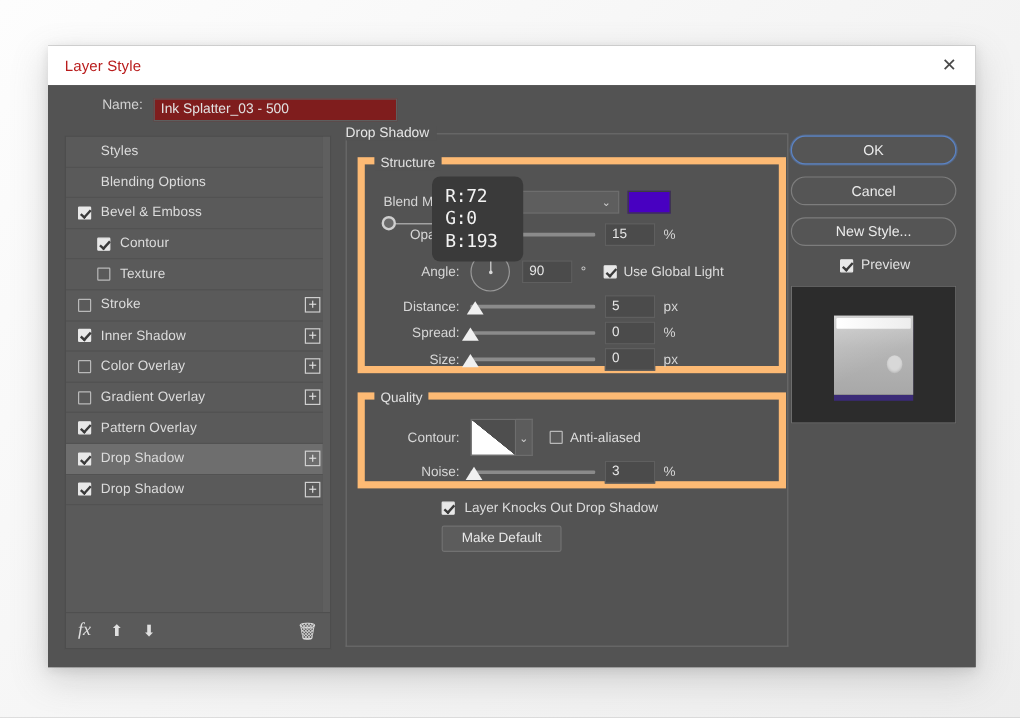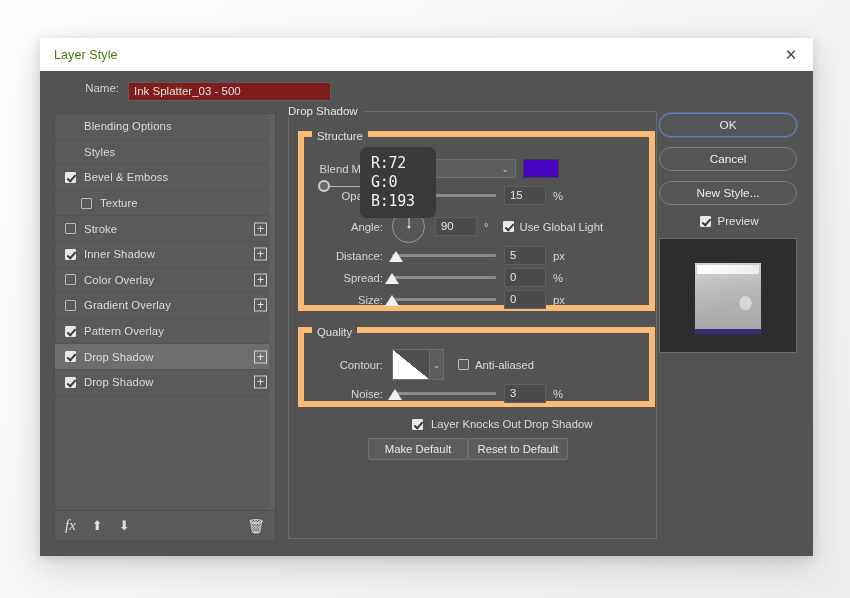--- a/index.html
+++ b/index.html
@@ -24,21 +24,21 @@
   }
   .titlebar {
     height: 33px;
     background: #ffffff;
     display: flex; align-items: center;
     padding-left: 14px;
     position: relative;
   }
   .titlebar .title {
     font-size: 12.5px;
-    color: #4d7c0f;
+    color: #b91c1c;
     letter-spacing: .1px;
     text-align: center;
   }
   .close-btn {
     position: absolute; right: 0; top: 0;
     width: 44px; height: 33px;
     display: flex; align-items: center; justify-content: center;
     color: #4a4a4a; font-size: 15px; line-height: 1;
     cursor: pointer;
   }
@@ -310,21 +310,21 @@
     border: 1px solid #6d6d6d;
     border-left: none;
     background: #5c5c5c;
     display: flex; align-items: center; justify-content: center;
     font-size: 9px; color: #cfcfcf;
     cursor: pointer;
   }
 
   .knock-row {
     position: absolute; left: 80px; top: 305px;
-    display: flex; align-items: flex-end; margin-left: 44px;
+    display: flex; align-items: flex-start;
   }
   .btn-row {
     position: absolute; left: 80px; top: 325px;
     display: flex; 
   }
   .pbtn {
     width: 100px; height: 22px;
     background: #5c5c5c;
     border: 1px solid #717171;
     border-radius: 2px;
@@ -437,29 +437,33 @@
 
     <div class="name-row">
       <span class="name-label">Name:</span>
       <div class="name-field">Ink Splatter_03 - 500</div>
     </div>
 
     <div class="styles-panel">
       <div class="styles-scroll" id="styles-list">
           <div class="fx-item">
             <span class="cb nobox"></span>
+            <span class="fx-label">Styles</span>
+          </div>
+          <div class="fx-item">
+            <span class="cb nobox"></span>
             <span class="fx-label">Blending Options</span>
-          </div>
-          <div class="fx-item">
-            <span class="cb nobox"></span>
-            <span class="fx-label">Styles</span>
           </div>
           <div class="fx-item">
             <span class="cb checked"></span>
             <span class="fx-label">Bevel &amp; Emboss</span>
+          </div>
+          <div class="fx-item indent">
+            <span class="cb checked"></span>
+            <span class="fx-label">Contour</span>
           </div>
           <div class="fx-item indent">
             <span class="cb"></span>
             <span class="fx-label">Texture</span>
           </div>
           <div class="fx-item">
             <span class="cb"></span>
             <span class="fx-label">Stroke</span>
             <span class="plus">+</span>
           </div>
@@ -601,21 +605,20 @@
         </div>
       </div>
 
       <div class="knock-row">
         <span class="cb checked"></span>
         <span style="font-size:11.3px;color:#dcdcdc;">Layer Knocks Out Drop Shadow</span>
       </div>
 
       <div class="btn-row">
         <div class="pbtn">Make Default</div>
-        <div class="pbtn">Reset to Default</div>
       </div>
     </div>
 
     <div class="right">
       <div class="rbtn primary">OK</div>
       <div class="rbtn">Cancel</div>
       <div class="rbtn">New Style...</div>
       <div class="preview-row">
         <span class="cb checked"></span>
         <span>Preview</span>

